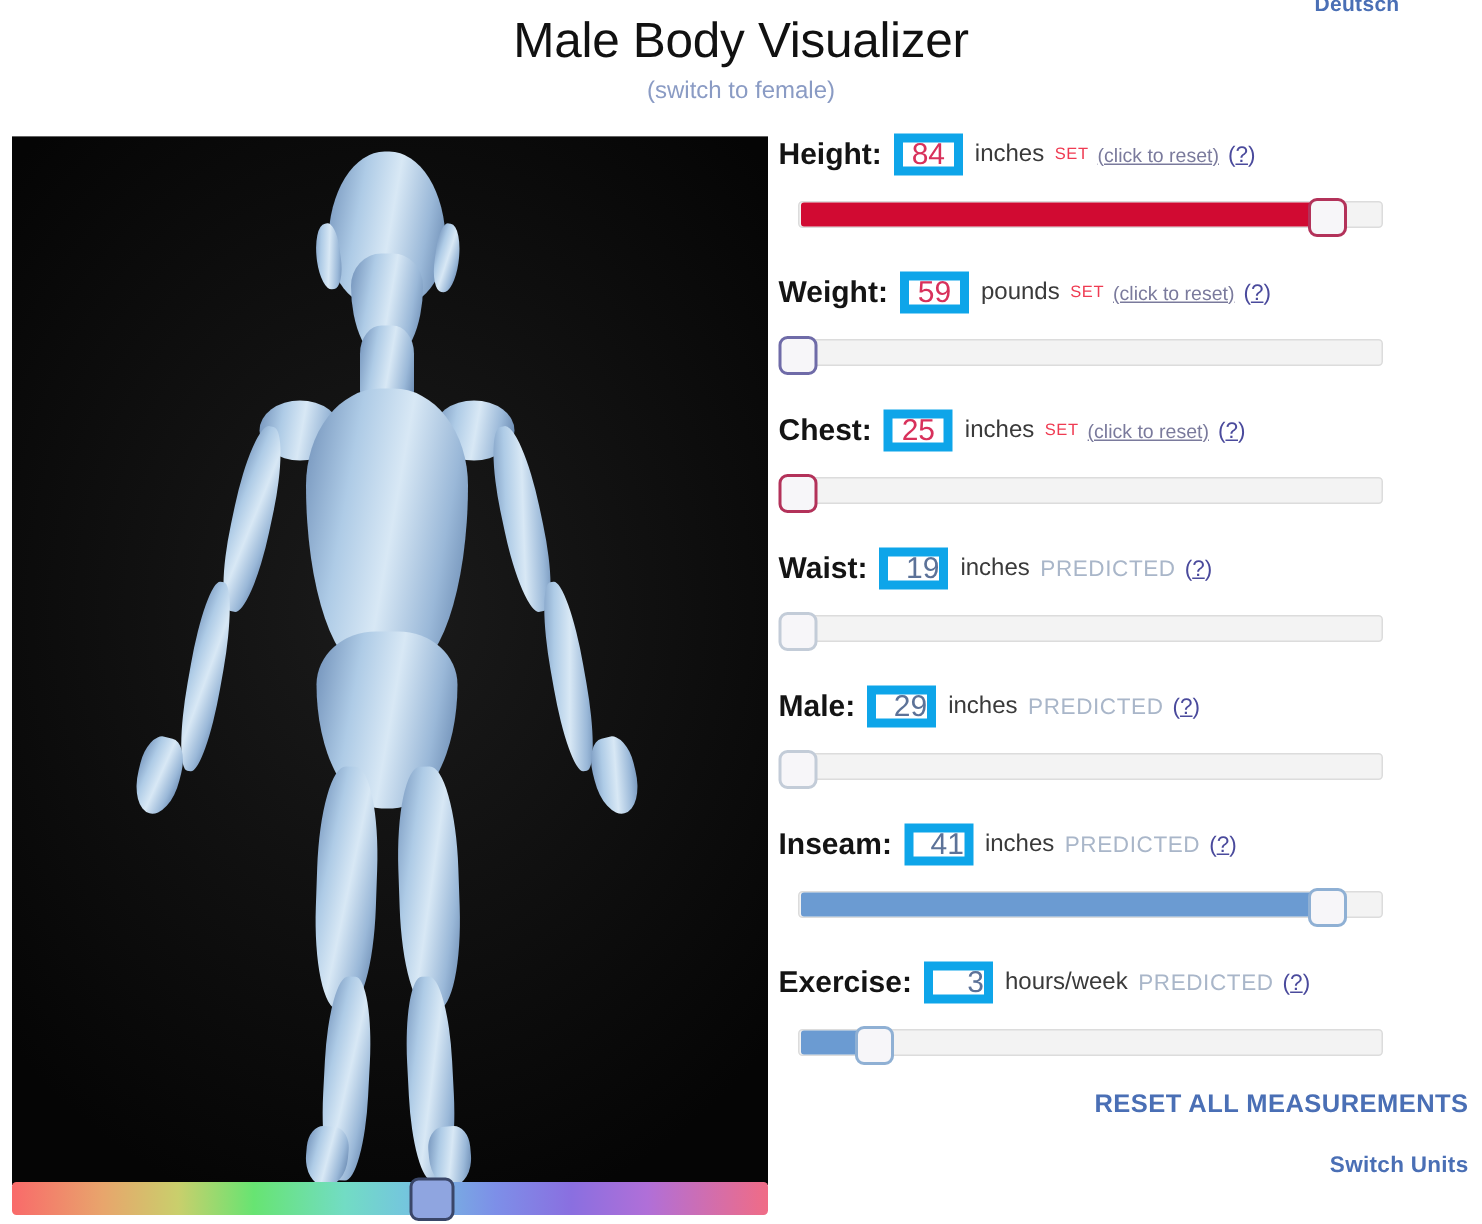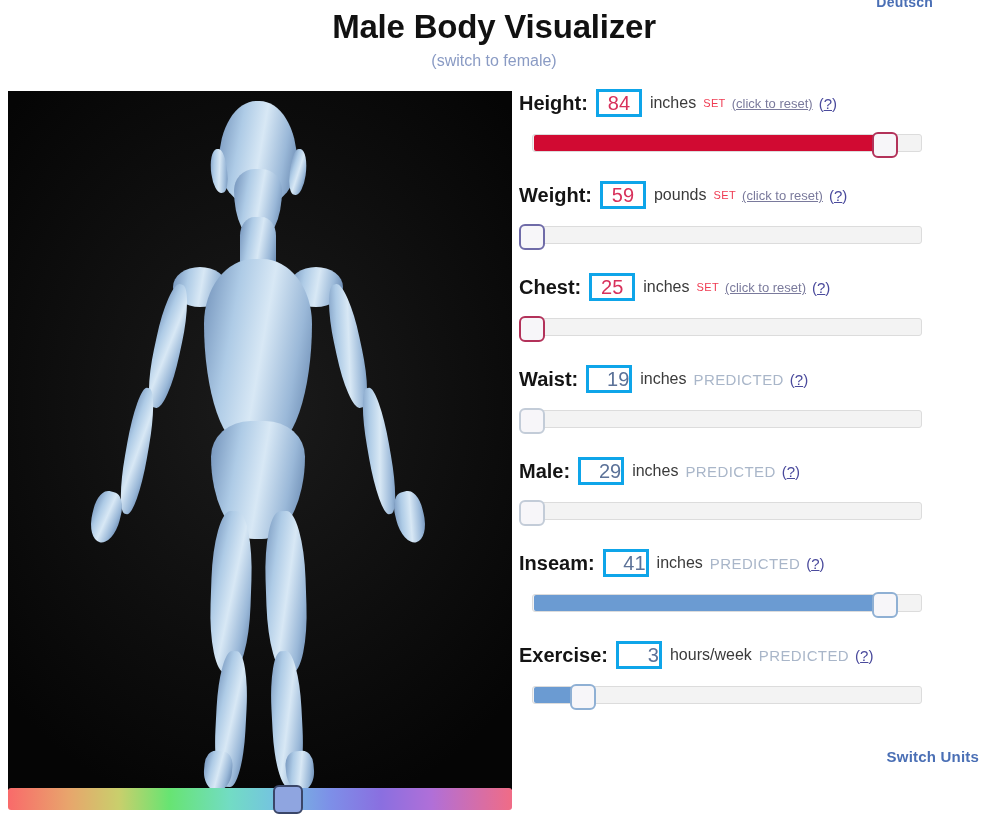--- a/index.html
+++ b/index.html
@@ -32,21 +32,21 @@
     position: absolute;
     top: 0;
     left: 0;
     width: 988px;
     text-align: center;
   }
   .page-title {
     margin: 0;
     padding-top: 8px;
     font-size: 33px;
-    font-weight: bold;
+    font-weight: normal;
     color: #111111;
     letter-spacing: -0.2px;
   }
   .switch-link {
     display: inline-block;
     margin-top: 6px;
     font-size: 16px;
     color: #8a9bc4;
     text-decoration: none;
   }
@@ -145,21 +145,21 @@
     font-weight: bold;
     color: #141414;
     margin-right: 8px;
   }
   .ctrl-value {
     width: 46px;
     height: 28px;
     line-height: 28px;
     text-align: center;
     font-size: 20px;
-    border: 3px solid #0ea5e9;
+    border: 6px solid #0ea5e9;
     background: #fff;
     box-sizing: border-box;
     margin-right: 8px;
     font-family: "Liberation Sans", sans-serif;
     padding: 0;
     outline: none;
   }
   .ctrl-value.set       { color: #d8315b; }
   .ctrl-value.predicted { color: #5c7298; text-align: right; }
 
@@ -390,14 +390,15 @@
       </div>
       <div class="slider">
         <div class="track" style="left: 13px; width: 390px;"></div>
         <div class="fill" style="left: 15px; width: 61px; background: rgb(107, 155, 210);"></div>
         <div class="thumb c-blue" style="left: 51px;"></div>
       </div>
     </div>
   </div>
 
 <div class="footer-links">
+  <a class="reset-all" href="#">RESET ALL MEASUREMENTS</a>
   <a class="switch-units" href="#">Switch Units</a>
 </div>
 
 </body></html>

